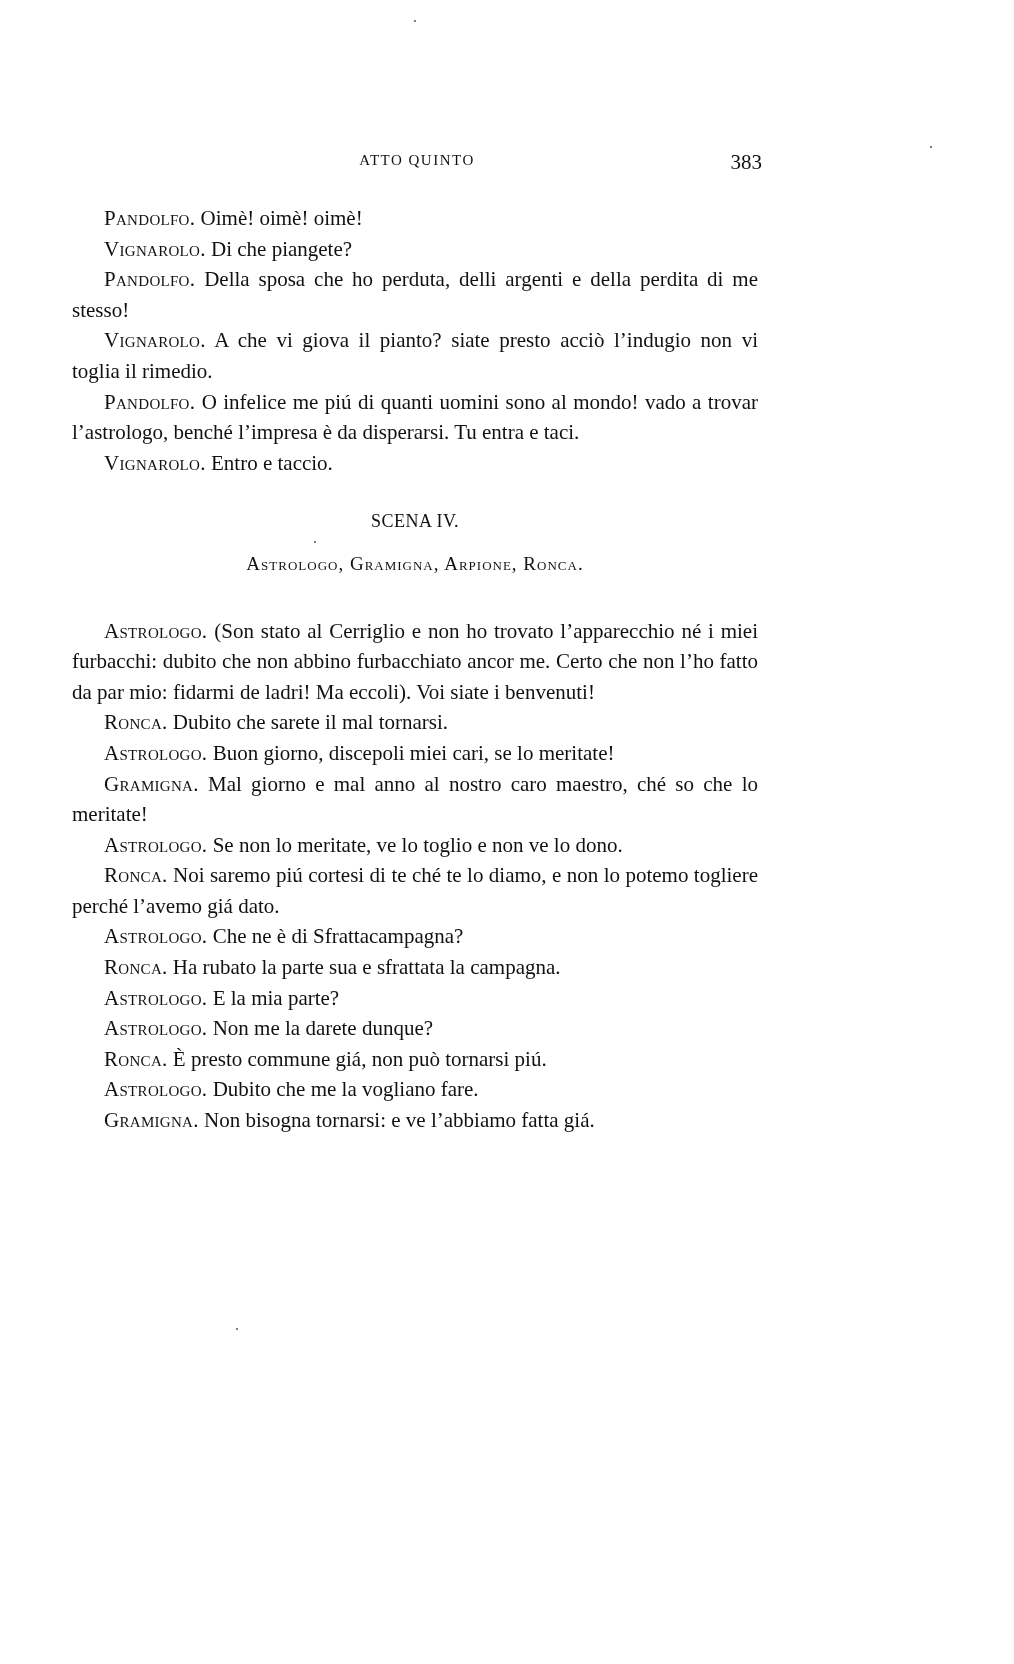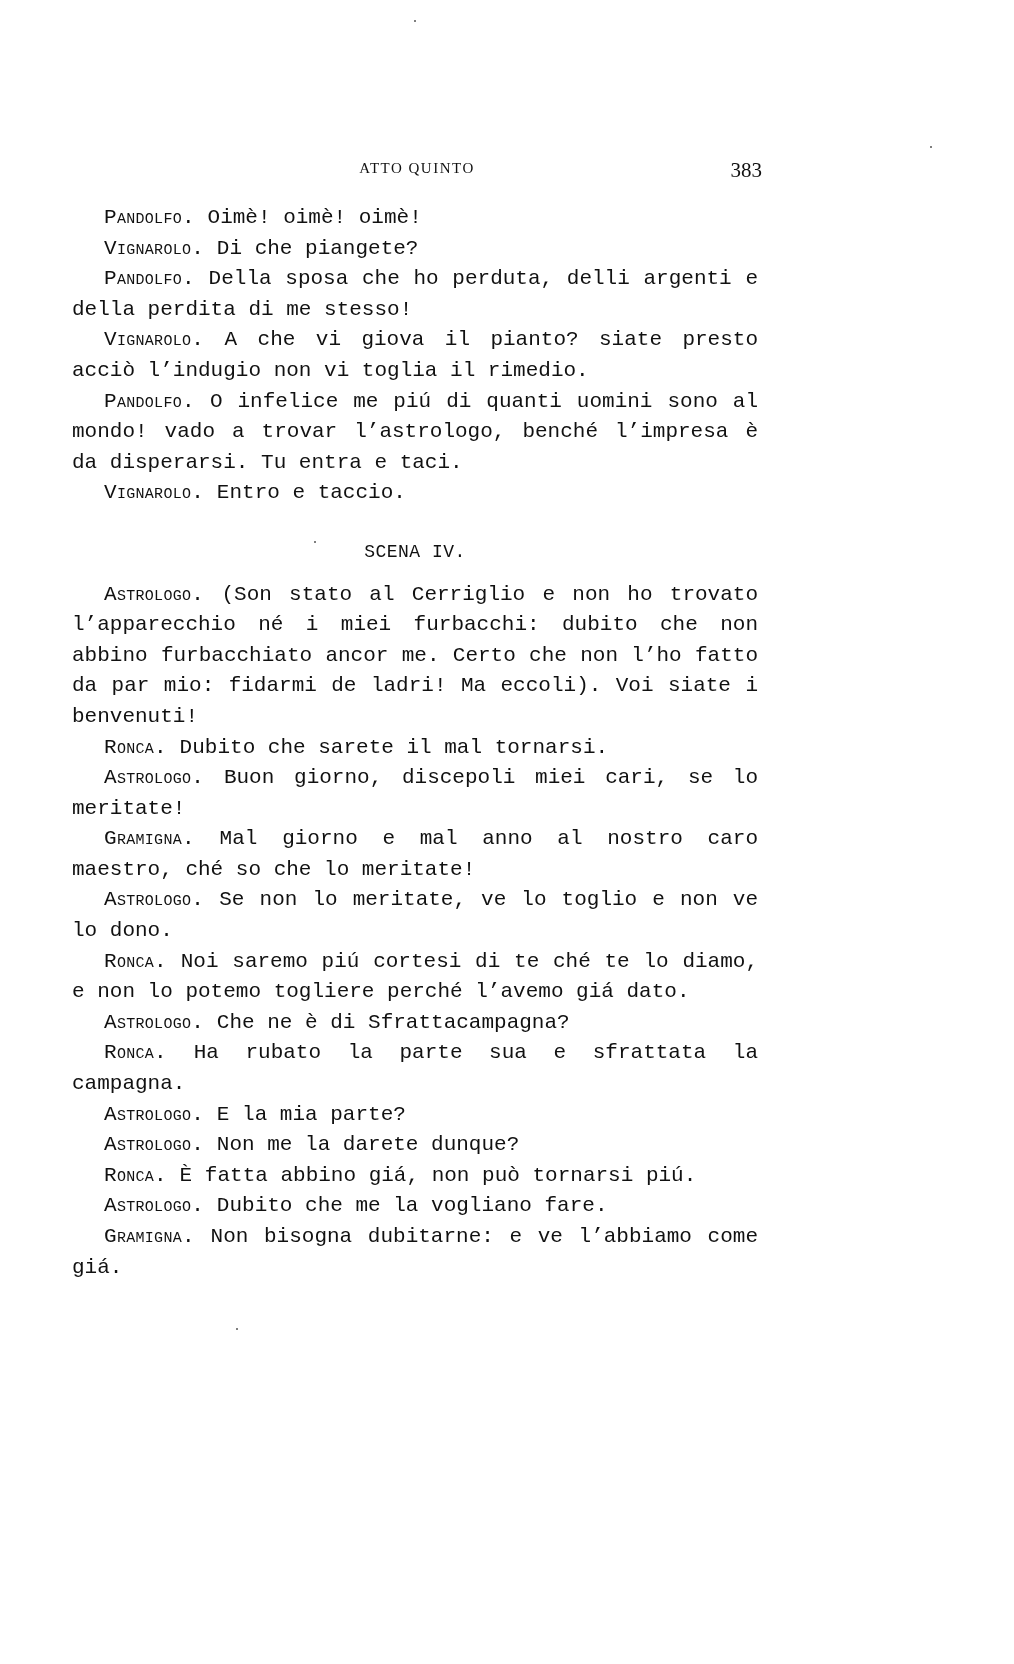--- a/index.html
+++ b/index.html
@@ -1,26 +1,26 @@
 <!DOCTYPE html>
 <html><head>
 <meta charset="utf-8">
 <style>
   html, body { margin:0; padding:0; background:#ffffff; }
   body { width:1014px; height:1664px; position:relative; overflow:hidden;
          font-family:"Liberation Serif", "DejaVu Serif", serif; color:#111; }
   .page { position:absolute; left:0; top:0; width:1014px; height:1664px; }
-  .header { position:absolute; top:156px; left:72px; width:690px; height:30px; }
+  .header { position:absolute; top:148px; left:72px; width:690px; height:30px; }
   .running-title { position:absolute; left:0; right:0; text-align:center; top:4px;
                    font-size:15px; letter-spacing:1.5px; }
   .page-number { position:absolute; right:0; top:2px; font-size:21px;
                  font-family:Liberation Serif, serif; }
   .text { position:absolute; left:72px; top:203px; width:686px;
           font-size:21px; line-height:30.6px; text-align:justify; }
-  .text p { margin:0;font-family:Liberation Mono, monospace; }
+  .text p { margin:0; }
   .speech { text-indent:32px; }
   .sc { font-variant:small-caps; letter-spacing:0.3px; }
   .scene-title { text-align:center; font-size:18px; margin-top:28px !important; margin-bottom:12px !important;
                  letter-spacing:0.5px; }
   .scene-chars { text-align:center; font-variant:small-caps; font-size:19px; letter-spacing:1px;
                  margin-bottom:36px !important; }
   .speck { position:absolute; width:2px; height:2px; background:#555; border-radius:1px; }
 </style>
 </head>
 <body>
@@ -39,29 +39,30 @@
   <div class="text">
     <div id="before-scene">
         <p class="speech"><span class="sc">Pandolfo.</span><span> Oimè! oimè! oimè!</span></p>
         <p class="speech"><span class="sc">Vignarolo.</span><span> Di che piangete?</span></p>
         <p class="speech"><span class="sc">Pandolfo.</span><span> Della sposa che ho perduta, delli argenti e della perdita di me stesso!</span></p>
         <p class="speech"><span class="sc">Vignarolo.</span><span> A che vi giova il pianto? siate presto acciò l’indugio non vi toglia il rimedio.</span></p>
         <p class="speech"><span class="sc">Pandolfo.</span><span> O infelice me piú di quanti uomini sono al mondo! vado a trovar l’astrologo, benché l’impresa è da disperarsi. Tu entra e taci.</span></p>
         <p class="speech"><span class="sc">Vignarolo.</span><span> Entro e taccio.</span></p>
       </div>
     <p class="scene-title">SCENA IV.</p>
+    <p class="scene-chars">Astrologo, Gramigna, Arpione, Ronca.</p>
     <div id="after-scene">
         <p class="speech"><span class="sc">Astrologo.</span><span> (Son stato al Cerriglio e non ho trovato l’apparecchio né i miei furbacchi: dubito che non abbino furbacchiato ancor me. Certo che non l’ho fatto da par mio: fidarmi de ladri! Ma eccoli). Voi siate i benvenuti!</span></p>
         <p class="speech"><span class="sc">Ronca.</span><span> Dubito che sarete il mal tornarsi.</span></p>
         <p class="speech"><span class="sc">Astrologo.</span><span> Buon giorno, discepoli miei cari, se lo meritate!</span></p>
         <p class="speech"><span class="sc">Gramigna.</span><span> Mal giorno e mal anno al nostro caro maestro, ché so che lo meritate!</span></p>
         <p class="speech"><span class="sc">Astrologo.</span><span> Se non lo meritate, ve lo toglio e non ve lo dono.</span></p>
         <p class="speech"><span class="sc">Ronca.</span><span> Noi saremo piú cortesi di te ché te lo diamo, e non lo potemo togliere perché l’avemo giá dato.</span></p>
         <p class="speech"><span class="sc">Astrologo.</span><span> Che ne è di Sfrattacampagna?</span></p>
         <p class="speech"><span class="sc">Ronca.</span><span> Ha rubato la parte sua e sfrattata la campagna.</span></p>
         <p class="speech"><span class="sc">Astrologo.</span><span> E la mia parte?</span></p>
         <p class="speech"><span class="sc">Astrologo.</span><span> Non me la darete dunque?</span></p>
-        <p class="speech"><span class="sc">Ronca.</span><span> È fatta abbino giá, non può tornarsi piú.</span></p>
+        <p class="speech"><span class="sc">Ronca.</span><span> È presto commune giá, non può tornarsi piú.</span></p>
         <p class="speech"><span class="sc">Astrologo.</span><span> Dubito che me la vogliano fare.</span></p>
-        <p class="speech"><span class="sc">Gramigna.</span><span> Non bisogna dubitarne: e ve l’abbiamo come giá.</span></p>
+        <p class="speech"><span class="sc">Gramigna.</span><span> Non bisogna tornarsi: e ve l’abbiamo fatta giá.</span></p>
       </div>
   </div>
 </div>
 
 </body></html>

